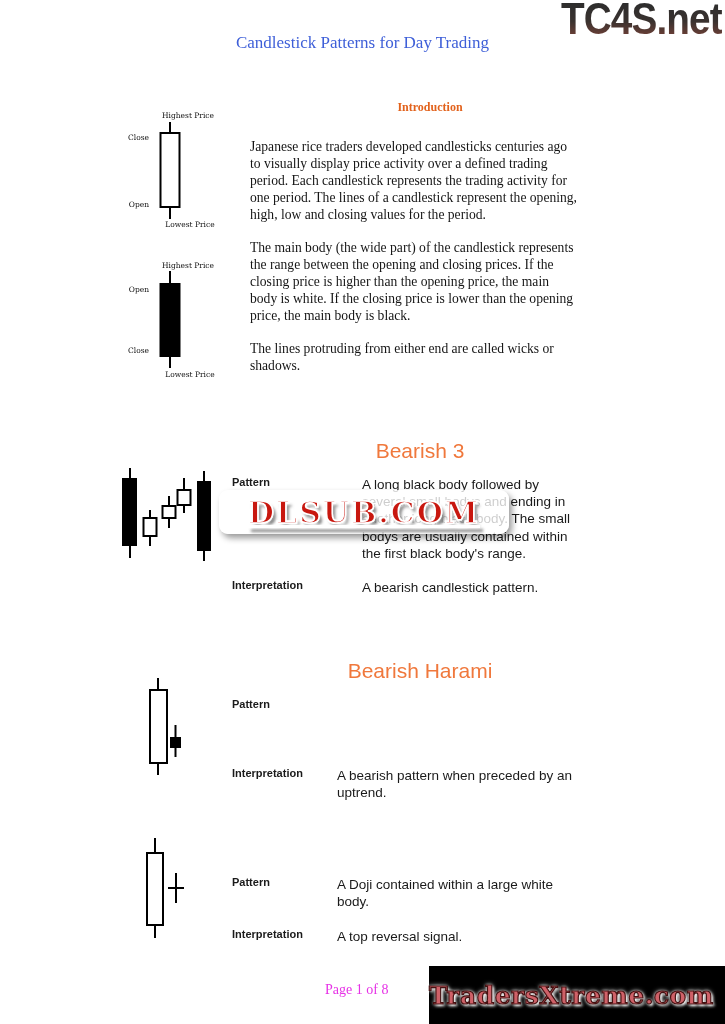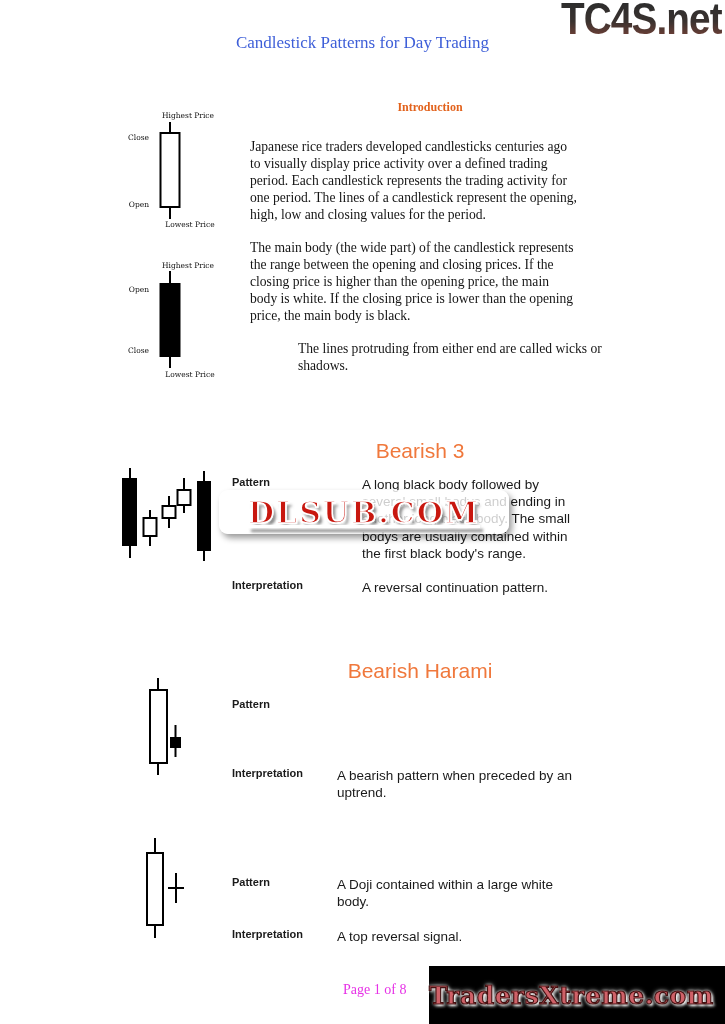--- a/index.html
+++ b/index.html
@@ -16,21 +16,21 @@
     background:linear-gradient(180deg,#2d2d2d 18%,#3a322f 55%,#7a4338 92%);
     -webkit-background-clip:text;background-clip:text;color:transparent;}
 
   .intro-heading{left:250px;top:100px;width:360px;text-align:center;
     font-family:"Liberation Serif",serif;font-weight:bold;font-size:12px;color:#e2621c;}
 
   .serif-par{width:385px;font-size:13.6px;line-height:17px;color:#151515;
     white-space:pre-line;font-family:"Liberation Serif",serif;}
   .p1{left:250px;top:138px;}
   .p2{left:250px;top:239px;}
-  .p3{left:250px;top:340px;margin-left:48px;}
+  .p3{left:250px;top:340px;}
 
   .candle-label{font-family:"DejaVu Serif",serif;font-size:7.5px;fill:#111;}
 
   .section-heading{width:340px;left:250px;text-align:center;
     font-family:"Liberation Sans",sans-serif;font-size:21px;color:#f0783c;}
   .h-b3{top:439px;}
   .h-bh{top:659px;}
   .h-bhc{top:838px;}
 
   .row-label{font-family:"Liberation Sans",sans-serif;font-weight:bold;
@@ -56,21 +56,21 @@
   .watermark{left:219px;top:490px;width:290px;height:44px;
     display:flex;align-items:center;justify-content:center;
     background:rgba(255,255,255,0.78);border-radius:9px;
     box-shadow:3px 4px 6px rgba(0,0,0,0.40);
     font-family:"DejaVu Serif",serif;font-weight:bold;font-size:30px;
     letter-spacing:2px;color:#c8170f;
     -webkit-text-stroke:1.5px #ffffff;
     text-shadow:0 0 3px #fff,3px 4px 3px rgba(40,40,40,0.55);text-decoration:underline;}
 
   .page-num{left:325px;top:982px;font-family:"Liberation Serif",serif;
-    font-size:14px;color:#e632e6;margin-left:18px;}
+    font-size:14px;color:#e632e6;}
 
   .tx-strip{left:429px;top:966px;width:296px;height:58px;background:#000000;
     display:flex;align-items:center;justify-content:flex-start;}
   .tx-logo{font-family:"DejaVu Serif",serif;font-weight:bold;font-size:25px;
     color:#cf6168;-webkit-text-stroke:1.2px #451212;letter-spacing:0.5px;
     text-shadow:0 0 3px #fff,0 0 5px #fff,2px 2px 3px #ffffff;}
 </style>
 </head>
 <body>
 
@@ -139,21 +139,21 @@
     <line x1="92" y1="91" x2="92" y2="101" stroke="#000" stroke-width="2"></line>
   </svg>
 
   <div class="abs row-label b3-pat-label">Pattern</div>
   <div class="abs row-text b3-pat-text">A long black body followed by
 several small bodys and ending in
 another long black body. The small
 bodys are usually contained within
 the first black body's range.</div>
   <div class="abs row-label b3-int-label">Interpretation</div>
-  <div class="abs row-text b3-int-text">A reversal continuation pattern.</div>
+  <div class="abs row-text b3-int-text">A bearish candlestick pattern.</div>
 
   <div class="abs watermark">DLSUB.COM</div>
 
   <div class="abs section-heading h-bh">Bearish Harami</div>
 
   <svg class="abs" style="left:138px;top:676px;" width="60" height="105" viewBox="0 0 60 105">
     <line x1="20" y1="2" x2="20" y2="14" stroke="#000" stroke-width="2"></line>
     <rect x="12" y="14" width="17" height="73" fill="#fff" stroke="#000" stroke-width="2"></rect>
     <line x1="20" y1="87" x2="20" y2="99" stroke="#000" stroke-width="2"></line>
 

